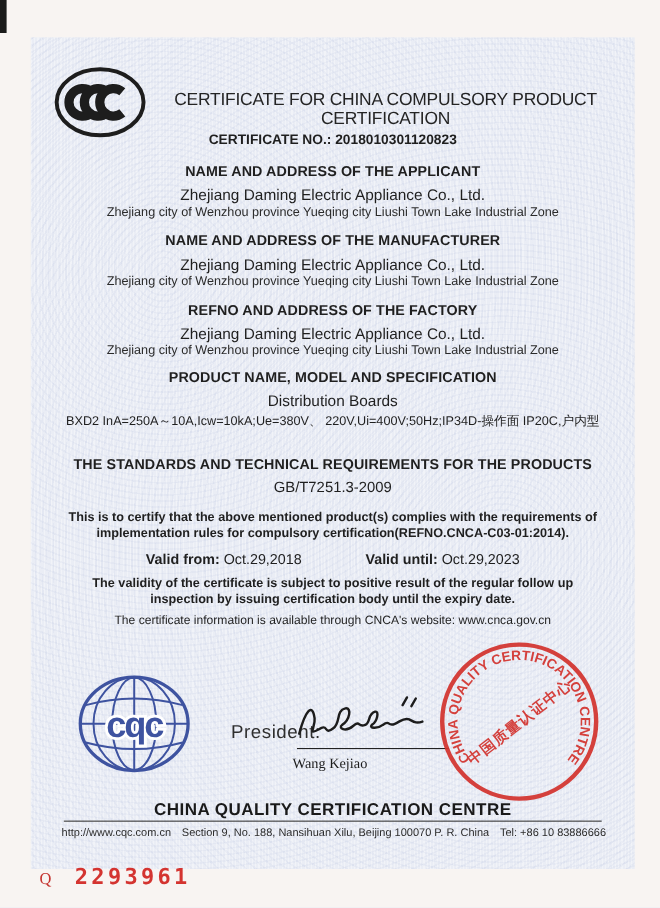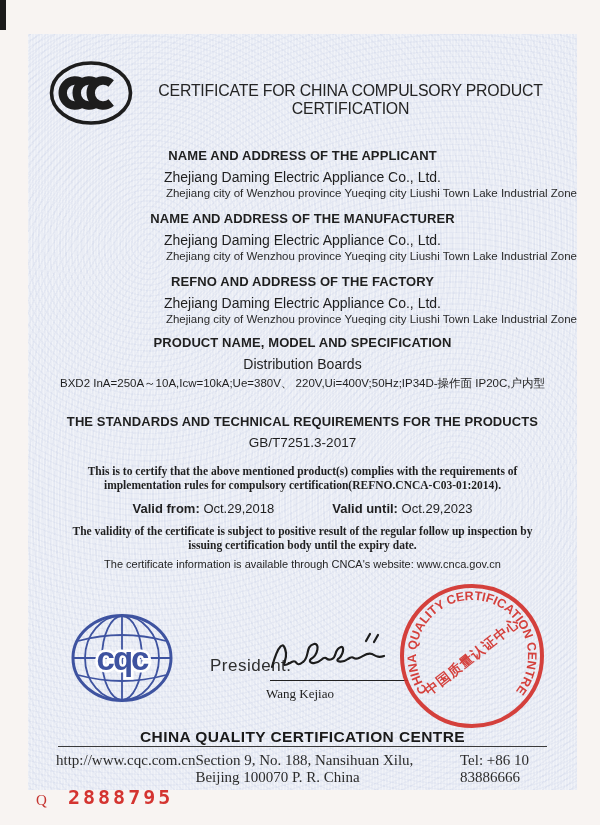--- a/index.html
+++ b/index.html
@@ -23,43 +23,43 @@
   }
   .abs{position:absolute;left:0;right:0;text-align:center;}
   .title{
     position:absolute;left:102px;right:6px;top:48px;
     font-size:16px;letter-spacing:-.2px;color:#242424;font-weight:400;
     text-align:center;transform:scaleX(.99);
   }
   .certno{top:86px;font-size:12.5px;font-weight:700;}
   .h{font-size:13px;font-weight:700;letter-spacing:.1px;}
   .name{font-size:14px;}
-  .addr{font-size:11.5px;color:#2a2a2a;text-align:right;}
+  .addr{font-size:11.5px;color:#2a2a2a;}
   .spec{font-size:11.5px;line-height:13.5px;}
   .spec-inner{display:inline-block;max-width:505px;}
   .para{font-size:11.5px;font-weight:700;line-height:14px;}
-  .para-inner{display:inline-block;max-width:482px;font-family:Liberation Serif, serif;}
+  .para-inner{display:inline-block;max-width:482px;}
   .cnca{font-size:11px;}
   .valid{top:467px;font-size:13px;display:flex;justify-content:center;gap:58px;}
   .valid b{font-weight:700;}
   .president{
     position:absolute;left:182px;top:622px;font-size:17px;color:#2e2e2e;letter-spacing:.5px;
   }
   .sig-svg{position:absolute;left:238px;top:597px;}
   .sig-line{position:absolute;left:242px;top:646px;width:138px;border-bottom:1.5px solid #222;}
   .sig-name{position:absolute;left:238px;top:652px;width:146px;text-align:left;
     font-family:"Liberation Serif",serif;font-size:13px;color:#1c1c1c;}
   .cqc{position:absolute;left:42px;top:578px;}
   .stamp{position:absolute;left:368px;top:546px;opacity:.92;}
   .f-title{top:694px;font-size:15.5px;font-weight:700;letter-spacing:.4px;color:#1a1a1a;}
   .f-rule{position:absolute;left:30px;right:30px;top:712px;border-top:1.5px solid #3a3a3a;}
   .f-row{
     position:absolute;left:28px;right:26px;top:718px;
     display:flex;justify-content:space-between;align-items:baseline;
-    font-size:15px;color:#2c2c2c;font-family:Liberation Serif, serif;
+    font-size:10px;color:#2c2c2c;
   }
   .serial-q{
     position:absolute;left:36px;top:792px;
     font-family:"Liberation Serif",serif;font-size:15px;color:#c53531;
   }
   .serial-num{
     position:absolute;left:68px;top:785px;
     font-family:"DejaVu Sans Mono",monospace;font-weight:700;
     font-size:20px;letter-spacing:3px;color:#d43430;
   }
@@ -74,41 +74,42 @@
 
     <svg class="ccc" style="position:absolute;left:20px;top:26px" width="86" height="66" viewBox="0 0 86 66">
       <ellipse cx="43" cy="33" rx="39.5" ry="30" fill="none" stroke="#1d1d1d" stroke-width="3.6"></ellipse>
       <path d="M35.2 23.4 A12.5 12.5 0 1 0 35.2 42.6" fill="none" stroke="#1d1d1d" stroke-width="8.4"></path>
       <path d="M49.2 23.4 A12.5 12.5 0 1 0 49.2 42.6" fill="none" stroke="#1d1d1d" stroke-width="8.4"></path>
       <path d="M63.2 23.4 A12.5 12.5 0 1 0 63.2 42.6" fill="none" stroke="#1d1d1d" stroke-width="8.4"></path>
     </svg>
 
     <div class="title">CERTIFICATE FOR CHINA COMPULSORY PRODUCT CERTIFICATION</div>
 
+    <div class="abs certno">CERTIFICATE NO.: 2018010301120823</div>
 
     <div class="abs h" style="top:114px">NAME AND ADDRESS OF THE APPLICANT</div>
     <div class="abs name" style="top:135px">Zhejiang Daming Electric Appliance Co., Ltd.</div>
     <div class="abs addr" style="top:153px">Zhejiang city of Wenzhou province Yueqing city Liushi Town Lake Industrial Zone</div>
 
     <div class="abs h" style="top:177px">NAME AND ADDRESS OF THE MANUFACTURER</div>
     <div class="abs name" style="top:198px">Zhejiang Daming Electric Appliance Co., Ltd.</div>
     <div class="abs addr" style="top:216px">Zhejiang city of Wenzhou province Yueqing city Liushi Town Lake Industrial Zone</div>
 
     <div class="abs h" style="top:240px">REFNO AND ADDRESS OF THE FACTORY</div>
     <div class="abs name" style="top:261px">Zhejiang Daming Electric Appliance Co., Ltd.</div>
     <div class="abs addr" style="top:279px">Zhejiang city of Wenzhou province Yueqing city Liushi Town Lake Industrial Zone</div>
 
     <div class="abs h" style="top:301px">PRODUCT NAME, MODEL AND SPECIFICATION</div>
     <div class="abs name" style="top:322px">Distribution Boards</div>
     <div class="abs spec" style="top:343px">
       <span class="spec-inner">BXD2  InA=250A～10A,Icw=10kA;Ue=380V、 220V,Ui=400V;50Hz;IP34D-操作面 IP20C,户内型</span>
     </div>
 
     <div class="abs h" style="top:380px">THE STANDARDS AND TECHNICAL REQUIREMENTS FOR THE PRODUCTS</div>
-    <div class="abs name" style="top:401px;font-size:13.5px">GB/T7251.3-2017</div>
+    <div class="abs name" style="top:401px;font-size:13.5px">GB/T7251.3-2009</div>
 
     <div class="abs para" style="top:430px">
       <span class="para-inner">This is to certify that the above mentioned product(s) complies with the requirements of implementation rules for compulsory certification(REFNO.CNCA-C03-01:2014).</span>
     </div>
 
     <div class="abs valid">
       <span><b>Valid from:</b> <span>Oct.29,2018</span></span>
       <span><b>Valid until:</b> <span>Oct.29,2023</span></span>
     </div>
 
@@ -158,14 +159,14 @@
     <div class="abs f-title">CHINA QUALITY CERTIFICATION CENTRE</div>
     <div class="f-rule"></div>
     <div class="f-row">
       <span>http://www.cqc.com.cn</span>
       <span>Section 9,  No. 188, Nansihuan Xilu, Beijing  100070 P. R. China</span>
       <span>Tel: +86 10 83886666</span>
     </div>
   </div>
 
   <span class="serial-q">Q</span>
-  <span class="serial-num">2888795</span>
+  <span class="serial-num">2293961</span>
 </div>
 
 </body></html>

